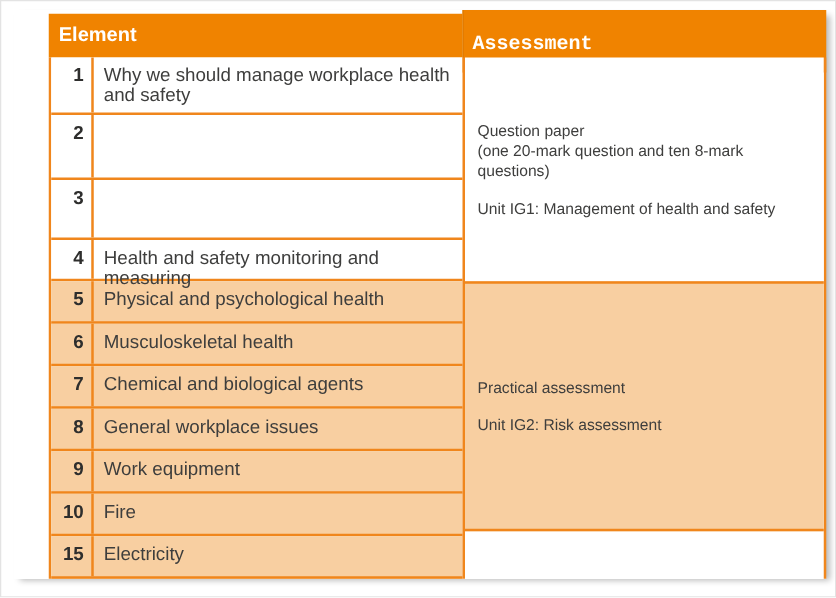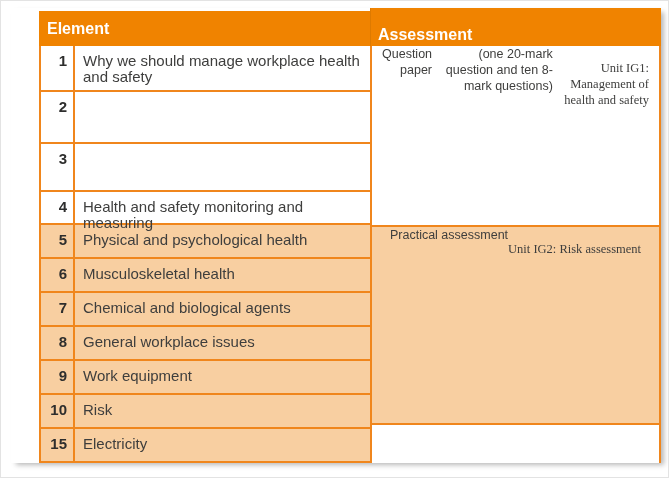--- a/index.html
+++ b/index.html
@@ -29,42 +29,42 @@
     padding-left:28px;
   }
   
   .thead{display:flex;height:38px;}
   .th{
     background:var(--orange);
     color:#fff;font-weight:bold;font-size:16px;
     display:flex;align-items:center;
   }
   .th-element{width:331px;height:35px;margin-top:3px;padding-left:8px;}
-  .th-assessment{flex:1;height:50px;padding-left:7px;padding-top:3px;border-left:1px solid var(--hdr-divider);}
+  .th-assessment{flex:1;height:50px;padding-left:7px;padding-top:3px;border-left:1px solid var(--hdr-divider);font-family:Liberation Mono, monospace;}
   
   .tbody{display:flex;height:417px;}
   .col-elements{width:331px;border-left:2px solid var(--border);}
   .el-row{display:flex;border-bottom:2px solid var(--border);background:#fff;}
   .el-row.peach{background:var(--peach);}
   .h46{height:46px;} .h52{height:52px;} .h48{height:48px;} .h33{height:33px;} .h34{height:34px;}
   .num{
     width:34px;border-right:2px solid var(--border);
     text-align:right;padding:7px 6px 0 0;
     font-weight:bold;font-size:15px;line-height:16px;color:#2e2e2d;
   }
   .lbl{flex:1;padding:7px 10px 0 8px;font-size:15px;line-height:16px;}
   .col-assessment{flex:1;display:flex;flex-direction:column;border-left:2px solid var(--border);border-right:2px solid var(--border);}
   .as-cell{
-    text-align:right;font-size:12.5px;line-height:16px;
-    display:flex;flex-direction:row;justify-content:center;
+    text-align:left;font-size:12.5px;line-height:16px;
+    display:flex;flex-direction:column;justify-content:center;
     padding:0 10px;
   }
   .as-white{height:179px;background:#fff;}
   .as-peach{height:200px;background:var(--peach);border-top:2px solid var(--border);border-bottom:2px solid var(--border);}
-  .as-unit{margin-top:14px;font-family:Liberation Serif, serif;}
+  .as-unit{margin-top:14px;}
 </style>
 </head>
 <body>
 
 <div class="page">
   <div class="tbl">
 
     <div class="thead">
       <div class="th th-element">
         <span>Element</span>
@@ -106,21 +106,21 @@
         <div class="el-row h34 peach">
           <div class="num">8</div>
           <div class="lbl">General workplace issues</div>
         </div>
         <div class="el-row h34 peach">
           <div class="num">9</div>
           <div class="lbl">Work equipment</div>
         </div>
         <div class="el-row h34 peach">
           <div class="num">10</div>
-          <div class="lbl">Risk</div>
+          <div class="lbl">Fire</div>
         </div>
         <div class="el-row h34 peach">
           <div class="num">15</div>
           <div class="lbl">Electricity</div>
         </div>
       </div>
 
       <div class="col-assessment">
         <div class="as-cell as-white">
           <div>Question paper</div>

